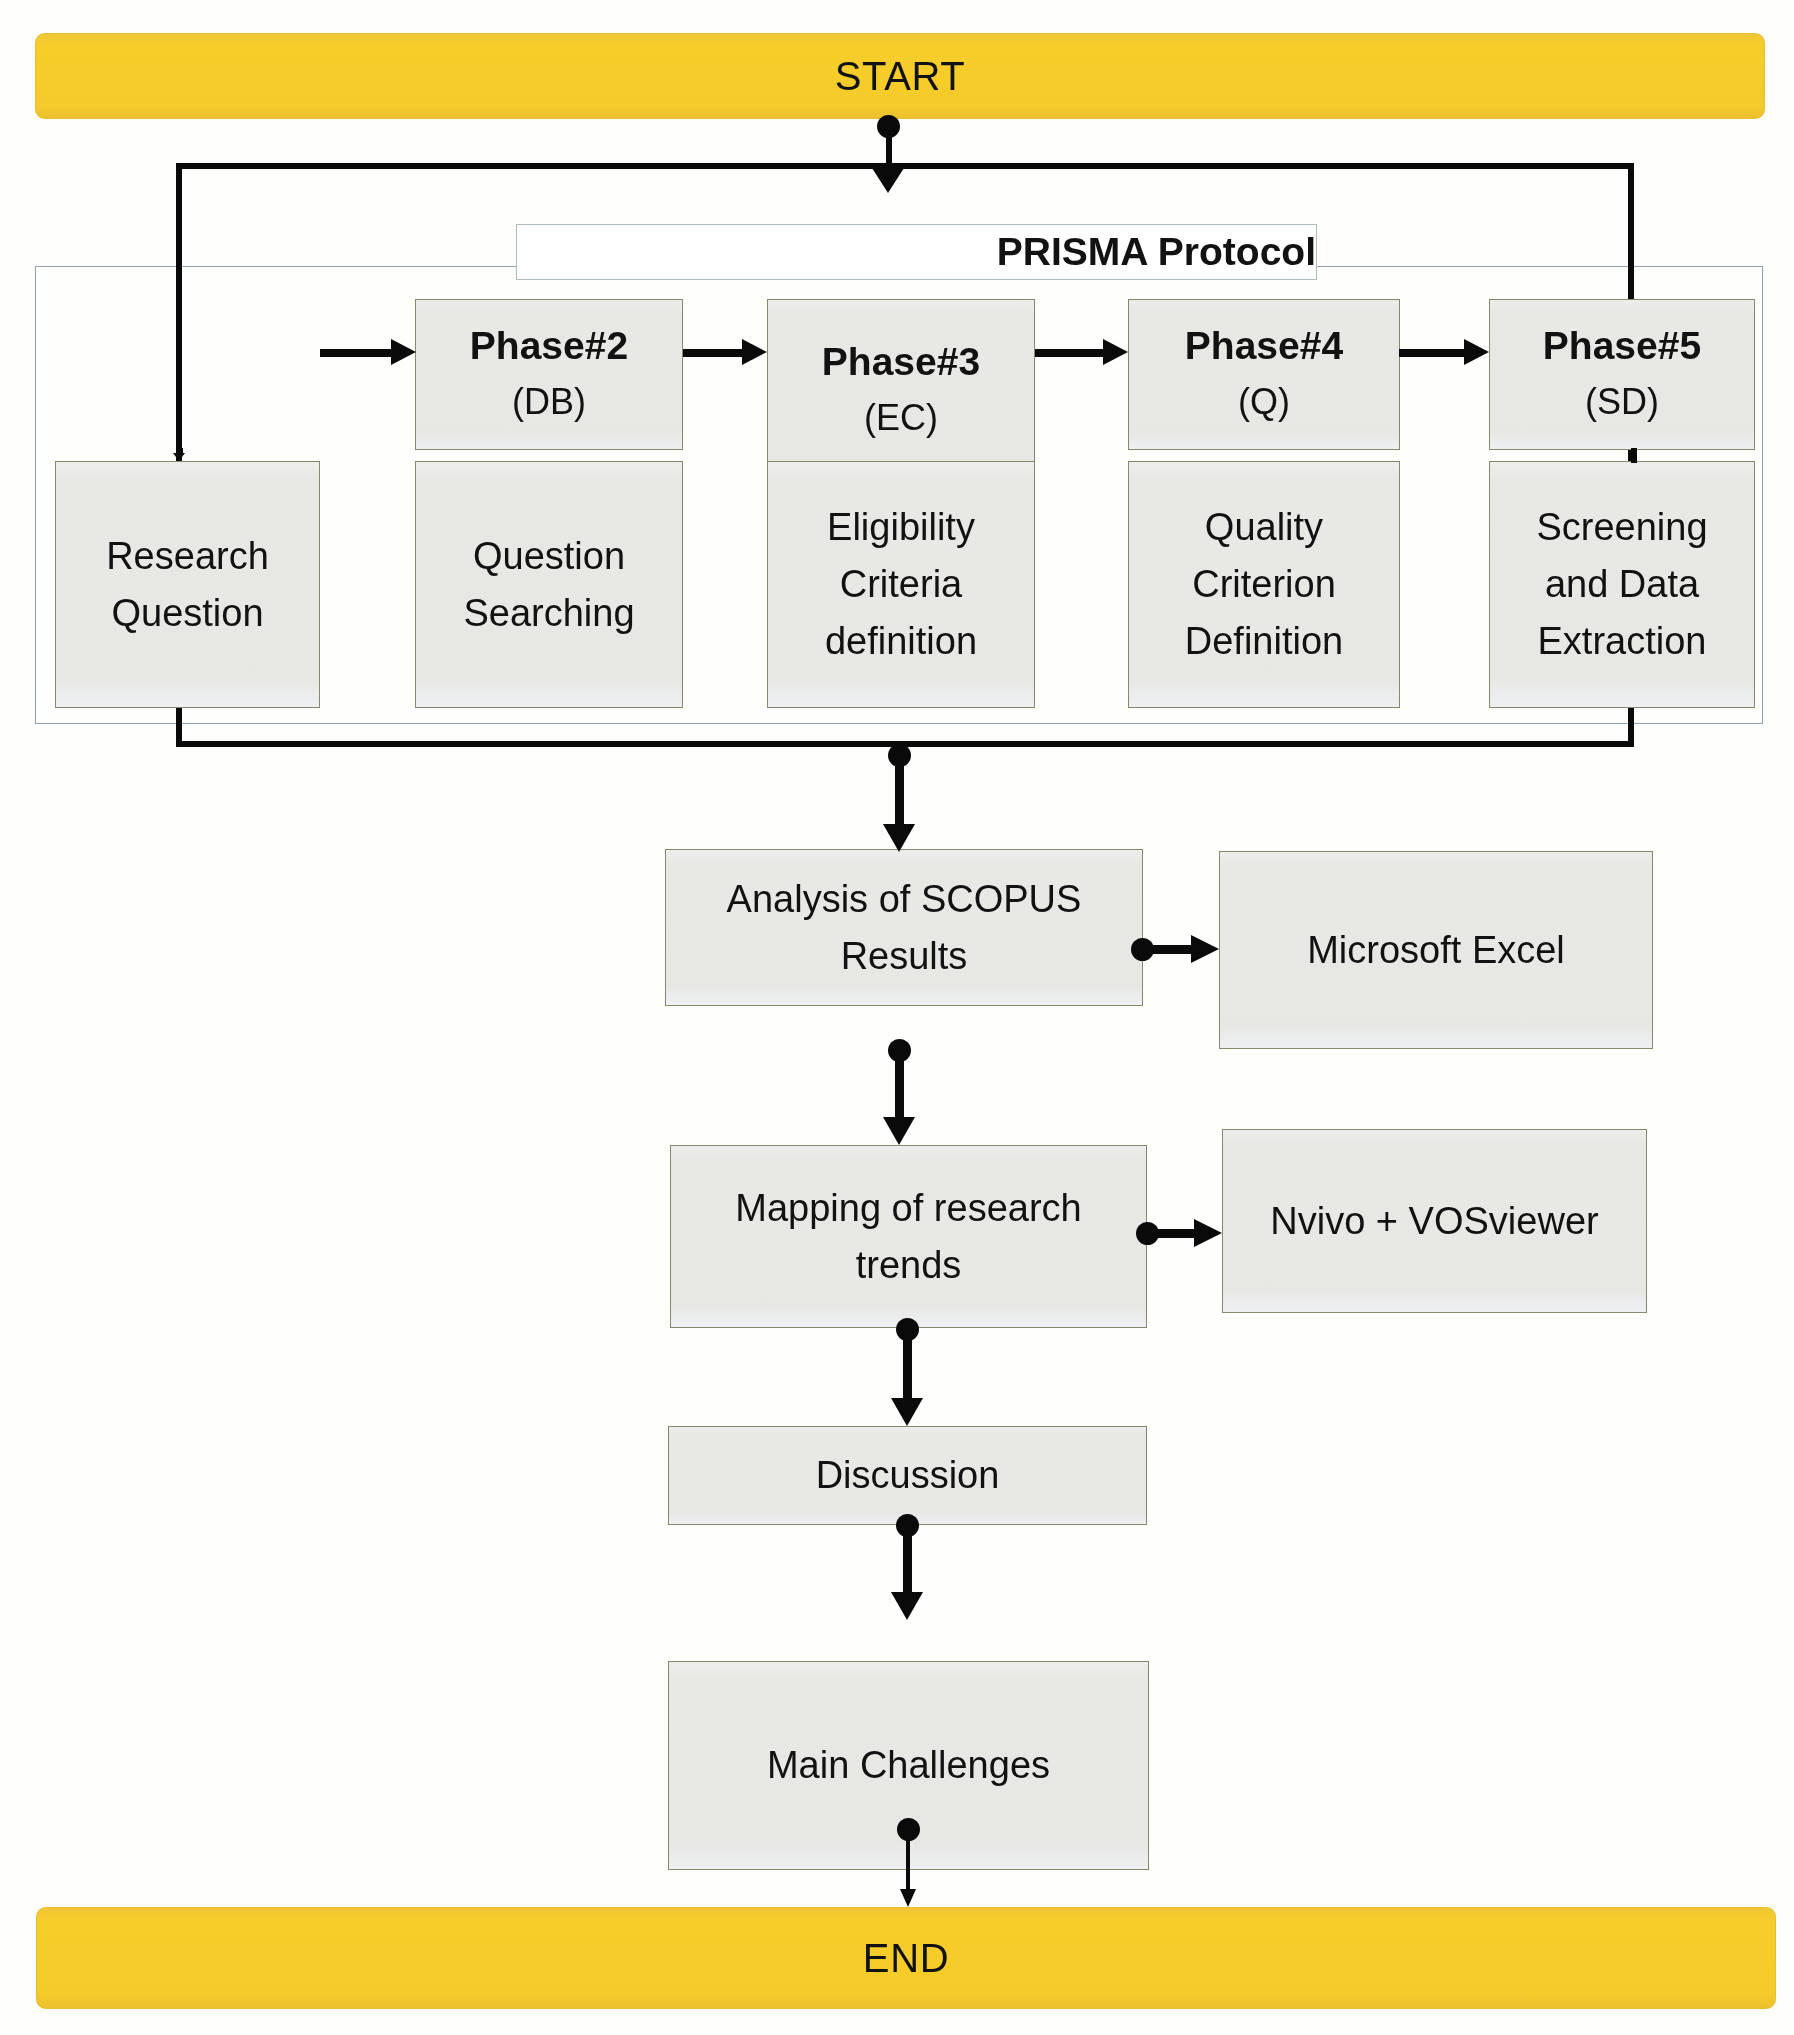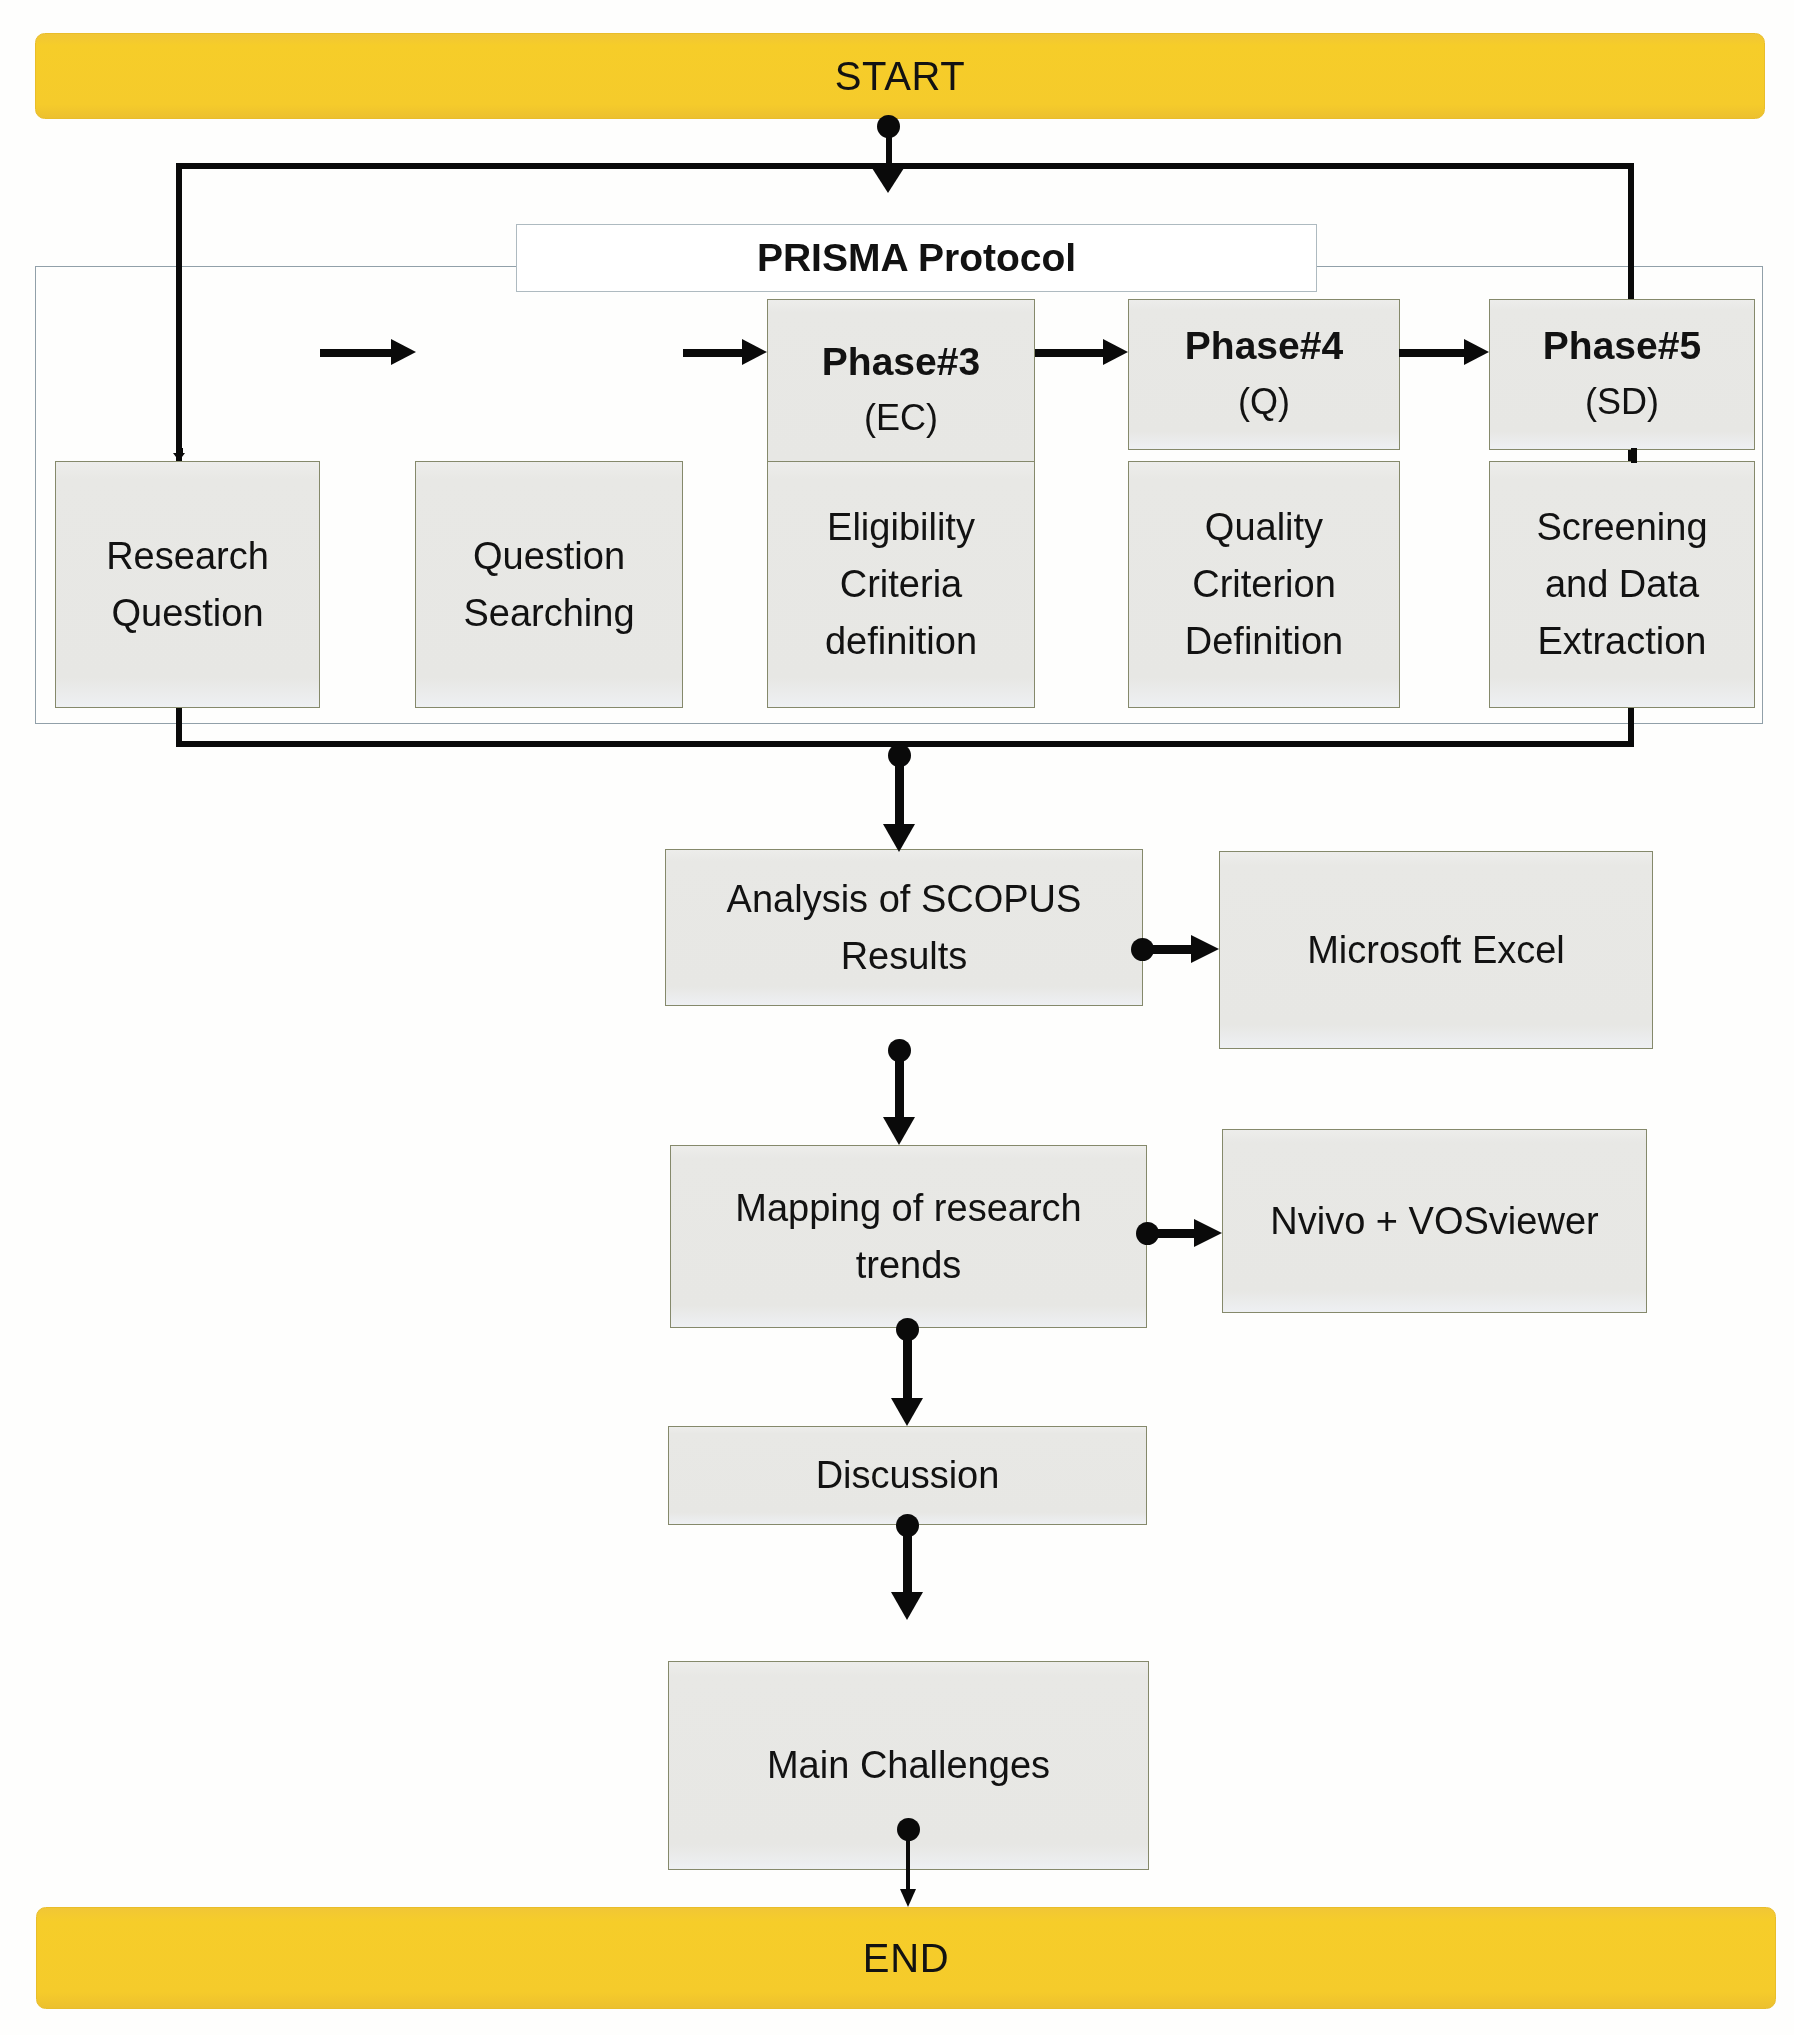--- a/index.html
+++ b/index.html
@@ -23,23 +23,23 @@
     position:absolute;left:176px;top:163px;width:1458px;height:584px;
     border:6px solid #0a0a0a;box-sizing:border-box;
     z-index:1;
   }
   .container-thin{
     position:absolute;left:35px;top:266px;width:1728px;height:458px;
     border:1.8px solid #91a0a9;box-sizing:border-box;
     z-index:0;
   }
   .prisma-label{
-    position:absolute;left:516px;top:224px;width:801px;height:68px;
+    position:absolute;left:516px;top:224px;width:801px;height:56px;
     background:#ffffff;border:1.8px solid #aebac0;box-sizing:border-box;
-    display:flex;align-items:center;justify-content:center;
+    display:flex;align-items:center;justify-content:flex-end;
     font-weight:700;font-size:39px;
     z-index:3;
   }
   .box{
     position:absolute;
     background:linear-gradient(180deg,#ededeb 0%,#e8e8e5 7%,#e7e7e4 88%,#eef0f3 100%);
     border:1.8px solid #85896b;box-sizing:border-box;
     display:flex;flex-direction:column;align-items:center;justify-content:center;
     text-align:center;
     z-index:2;
@@ -68,20 +68,24 @@
   </div>
 
   <div class="frame"></div>
 
   <div class="container-thin"></div>
 
   <div class="prisma-label">
     <span>PRISMA Protocol</span>
   </div>
 
+  <div class="box" style="left:415px;top:299px;width:268px;height:151px;">
+    <div class="phase-title">Phase#2</div>
+    <div class="phase-code">(DB)</div>
+  </div>
   <div class="box" style="left:767px;top:299px;width:268px;height:183px;">
     <div class="phase-title">Phase#3</div>
     <div class="phase-code">(EC)</div>
   </div>
   <div class="box" style="left:1128px;top:299px;width:272px;height:151px;">
     <div class="phase-title">Phase#4</div>
     <div class="phase-code">(Q)</div>
   </div>
   <div class="box" style="left:1489px;top:299px;width:266px;height:151px;">
     <div class="phase-title">Phase#5</div>

